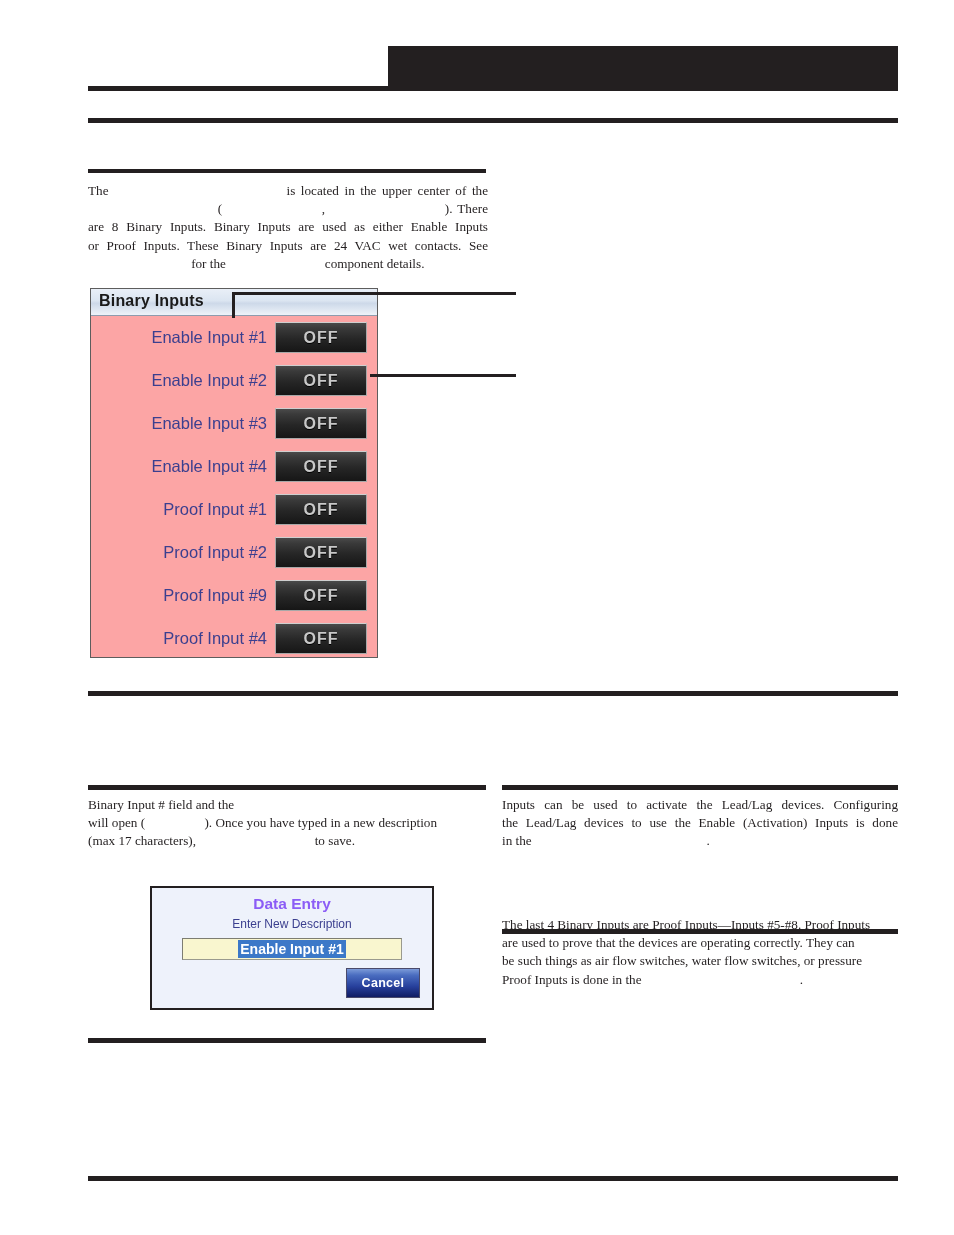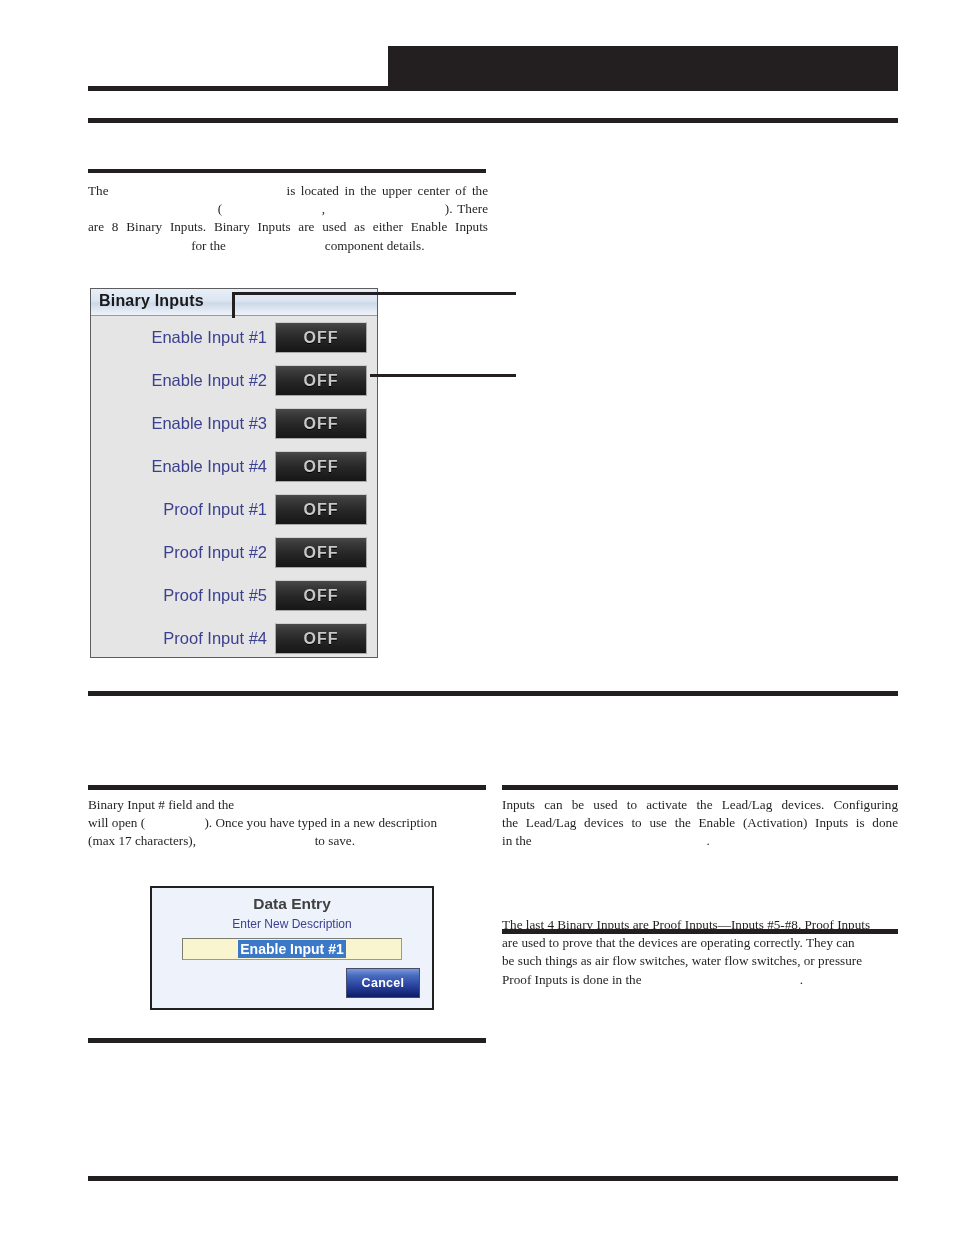--- a/index.html
+++ b/index.html
@@ -51,21 +51,21 @@
     text-align-last: center;
   }
   #intro-paragraph .ln { display: block; white-space: pre; }
   #intro-paragraph .ln.j { text-align: justify; text-align-last: justify; }
 
   
   #binary-inputs-panel {
     left: 90px; top: 288px;
     width: 288px; height: 370px;
     border: 1px solid #5d5d5d;
-    background: #e5e5e5;
+    background: #fca5a5;
     font-family: "Liberation Sans", "DejaVu Sans", sans-serif;
   }
   #panel-titlebar {
     position: relative;
     height: 27px;
     background: linear-gradient(to bottom, #e9eff7 0%, #dbe5f1 45%, #cdd9e9 55%, #eef3f9 100%);
     border-bottom: 1px solid #8e9cae;
   }
   #panel-title {
     position: absolute;
@@ -161,21 +161,21 @@
     left: 150px; top: 886px;
     width: 284px; height: 124px;
     border: 2px solid #231f20;
     background: #eef2fb;
     font-family: "Liberation Sans", "DejaVu Sans", sans-serif;
   }
   #data-entry-title {
     text-align: center;
     font-size: 15.5px;
     font-weight: bold;
-    color: #404040;
+    color: #8b5cf6;
     margin-top: 7px;
   }
   #data-entry-subtitle {
     text-align: center;
     font-size: 12px;
     color: #3b3f8f;
     margin-top: 4px;
   }
   #data-entry-input {
     margin: 7px auto 0 auto;
@@ -217,20 +217,21 @@
 
 <div class="abs" id="header-block"></div>
 <div class="rule" id="header-rule"></div>
 <div class="rule" id="section-rule"></div>
 
 <div class="rule" id="intro-rule"></div>
 <div class="abs" id="intro-paragraph">
   <span class="ln j">The                                is located in the upper center of the</span>
   <span class="ln j">                          (                    ,                        ). There</span>
   <span class="ln j">are 8 Binary Inputs. Binary Inputs are used as either Enable Inputs</span>
+  <span class="ln j">or Proof Inputs. These Binary Inputs are 24 VAC wet contacts. See</span>
   <span class="ln">            for the                              component details.</span>
 </div>
 
 <div class="abs" id="binary-inputs-panel">
   <div id="panel-titlebar">
     <span id="panel-title">Binary Inputs</span>
   </div>
 
   <div class="bi-row">
     <span class="bi-label">Enable Input #1</span>
@@ -250,21 +251,21 @@
   </div>
   <div class="bi-row">
     <span class="bi-label">Proof Input #1</span>
     <span class="bi-button">OFF</span>
   </div>
   <div class="bi-row">
     <span class="bi-label">Proof Input #2</span>
     <span class="bi-button">OFF</span>
   </div>
   <div class="bi-row">
-    <span class="bi-label">Proof Input #5</span>
+    <span class="bi-label">Proof Input #9</span>
     <span class="bi-button">OFF</span>
   </div>
   <div class="bi-row">
     <span class="bi-label">Proof Input #4</span>
     <span class="bi-button">OFF</span>
   </div>
 </div>
 
 <div class="rule" id="callout-top-horizontal"></div>
 <div class="rule" id="callout-top-stem"></div>

